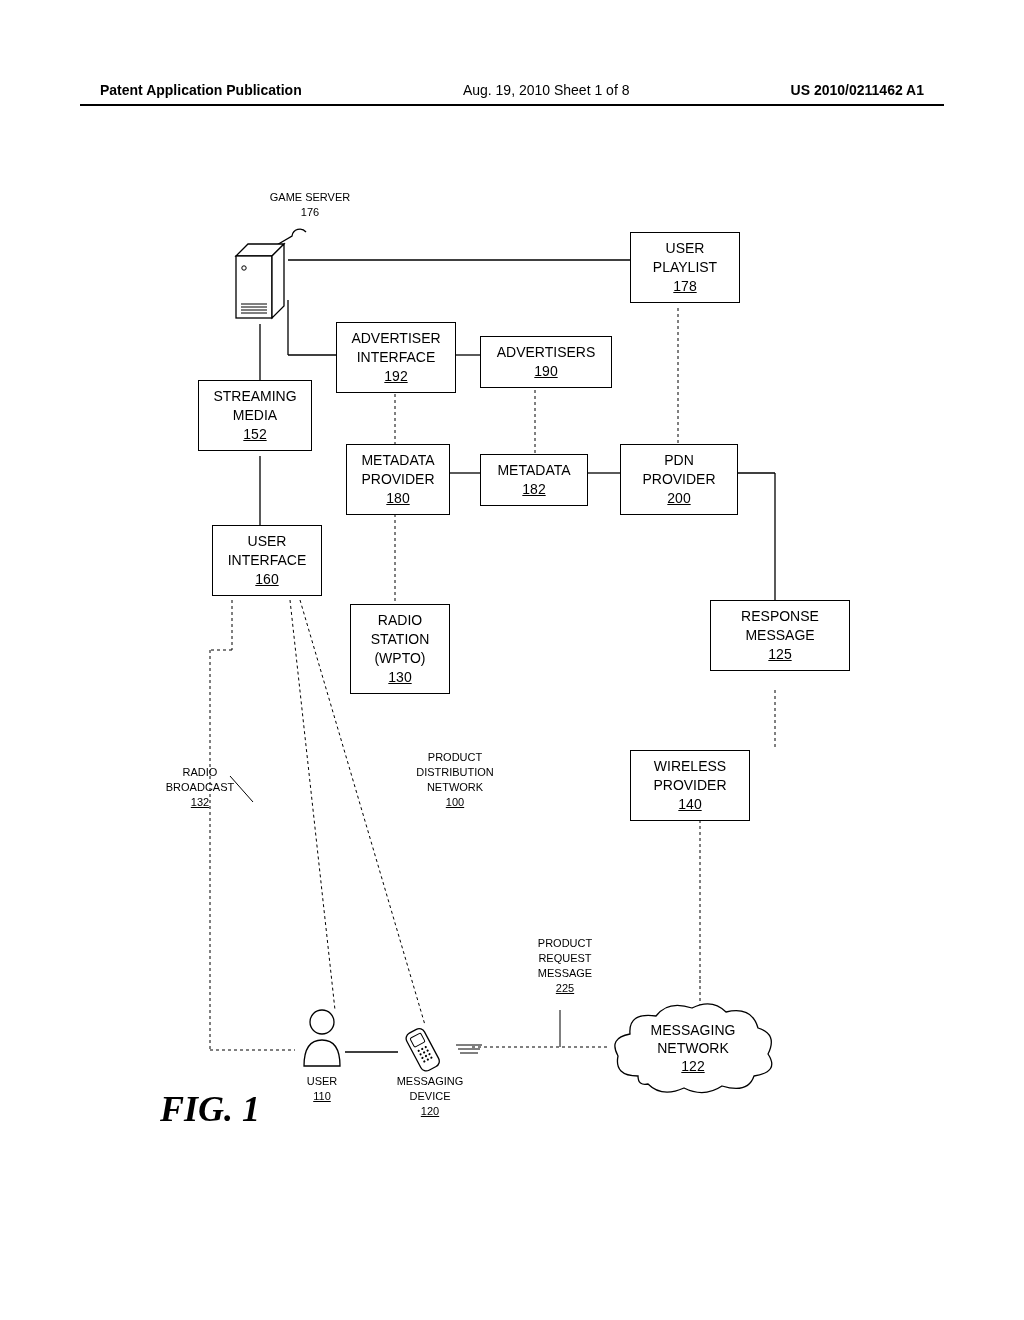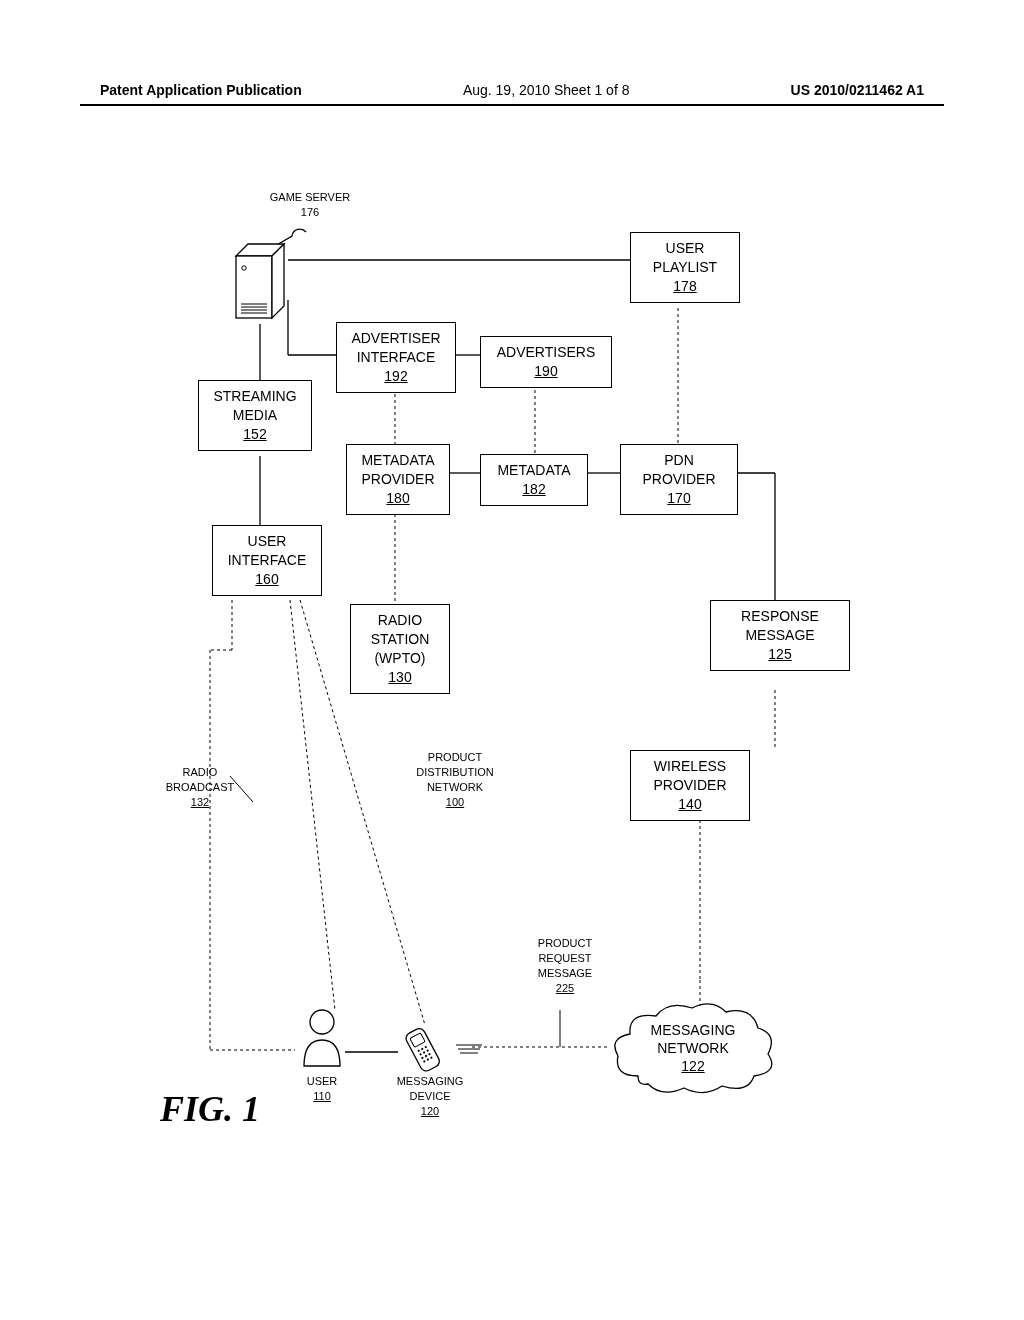--- a/index.html
+++ b/index.html
@@ -235,21 +235,21 @@
     </div>
 
     <div class="box" style="left:340px; top:264px; width:108px;">
       <span>METADATA</span><br>
       <span class="ref">182</span>
     </div>
 
     <div class="box" style="left:480px; top:254px; width:118px;">
       <span style="white-space:pre-line;">PDN
 PROVIDER</span><br>
-      <span class="ref">170</span>
+      <span class="ref">200</span>
     </div>
 
     <div class="box" style="left:72px; top:335px; width:110px;">
       <span style="white-space:pre-line;">USER
 INTERFACE</span><br>
       <span class="ref">160</span>
     </div>
 
     <div class="box" style="left:210px; top:414px; width:100px;">
       <span style="white-space:pre-line;">RADIO

